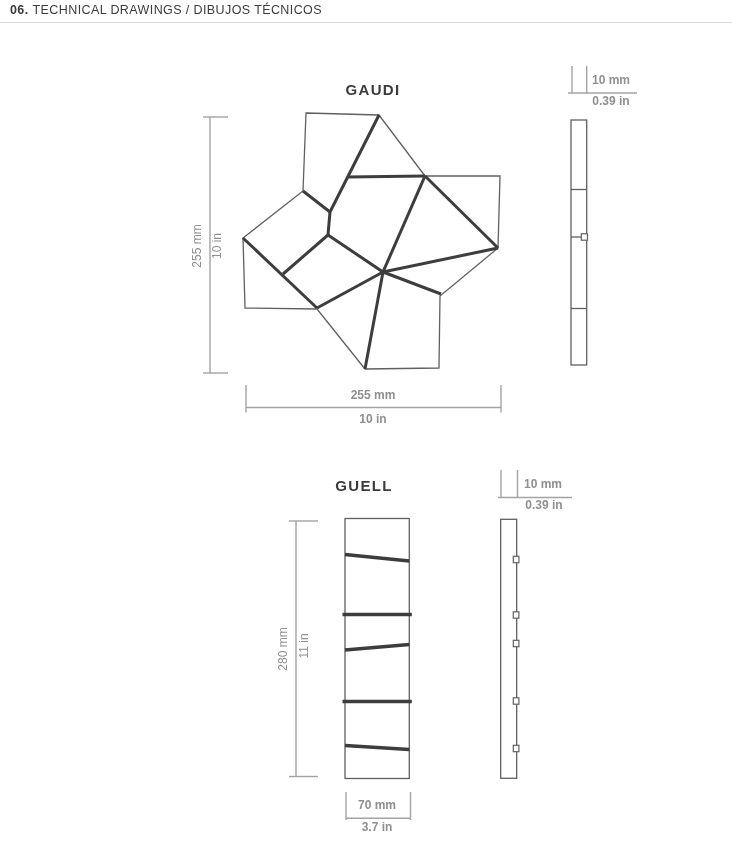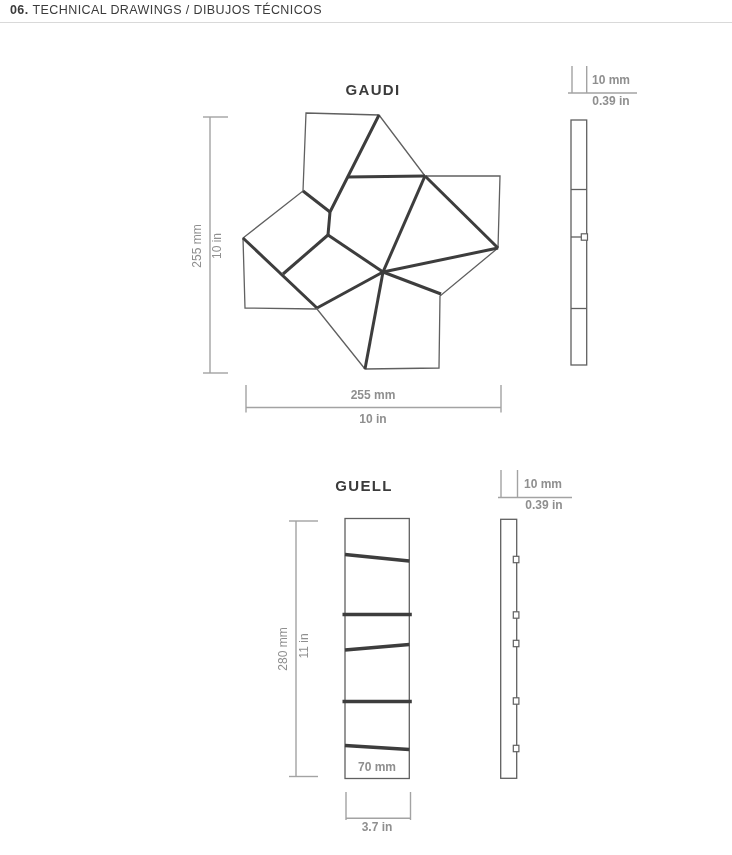--- a/index.html
+++ b/index.html
@@ -121,18 +121,18 @@
 
   <div class="vlbl" style="left:197px;top:246px;">255 mm</div>
   <div class="vlbl" style="left:217px;top:246px;">10 in</div>
   <div class="lbl" style="left:373px;top:395px;">255 mm</div>
   <div class="lbl" style="left:373px;top:419px;">10 in</div>
   <div class="lbl" style="left:611px;top:80px;">10 mm</div>
   <div class="lbl" style="left:611px;top:101px;">0.39 in</div>
 
   <div class="vlbl" style="left:283px;top:649px;">280 mm</div>
   <div class="vlbl" style="left:304px;top:646px;">11 in</div>
-  <div class="lbl" style="left:377px;top:767px;">70 mm</div>
+  <div class="lbl" style="left:377px;top:805px;">70 mm</div>
   <div class="lbl" style="left:377px;top:827px;">3.7 in</div>
   <div class="lbl" style="left:543px;top:484px;">10 mm</div>
   <div class="lbl" style="left:544px;top:505px;">0.39 in</div>
 
 </div>
 
 </body></html>

